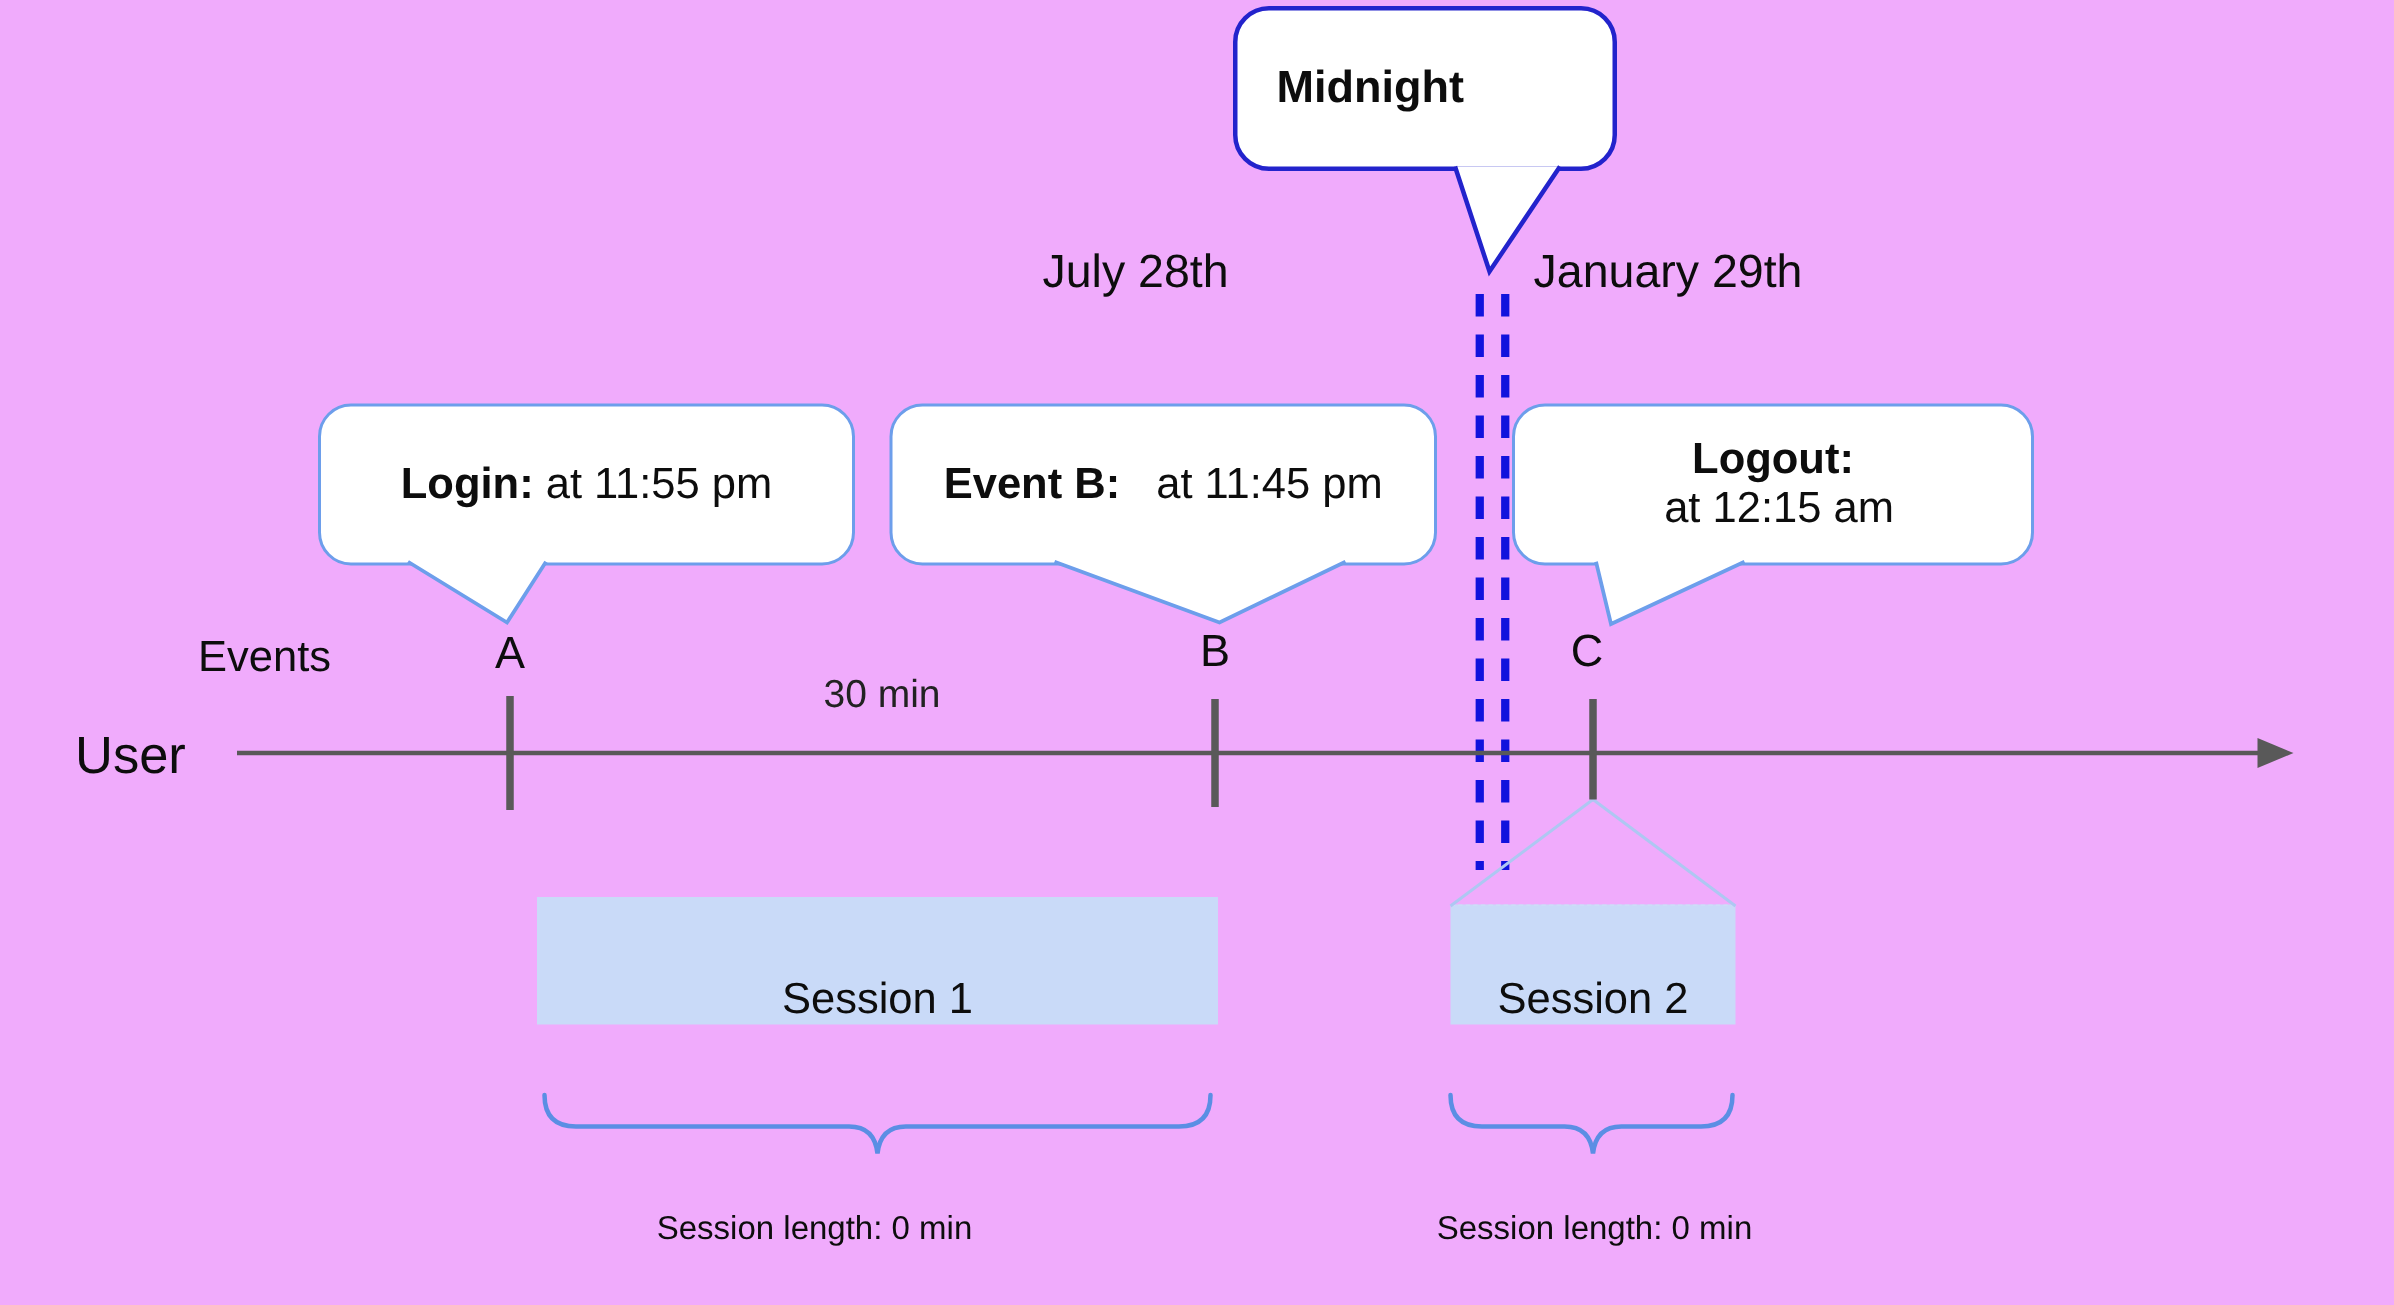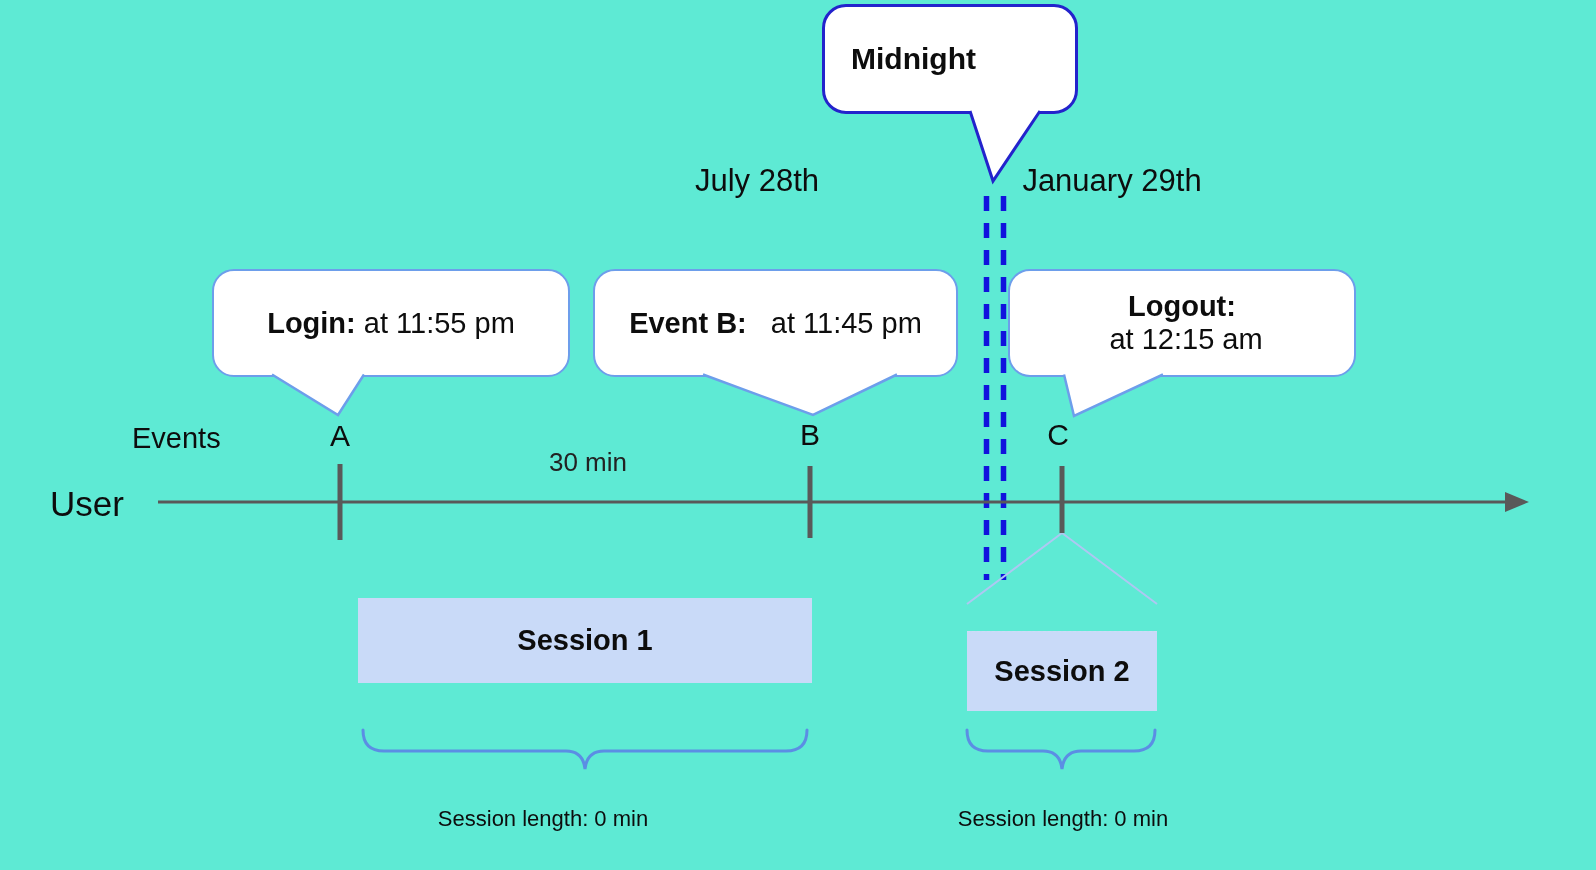--- a/index.html
+++ b/index.html
@@ -1,17 +1,17 @@
 <!DOCTYPE html>
 <html><head>
 <meta charset="utf-8">
 <style>
   html,body { margin:0; padding:0; background:#ffffff; }
   .canvas {
-    position:relative; width:1596px; height:870px; background:#5eead4;
+    position:relative; width:1596px; height:870px; background:#f0abfc;
     font-family:"Liberation Sans", sans-serif; color:#0d0d0d; overflow:hidden;
   }
   .bubble {
     position:absolute; background:#ffffff; border:2.5px solid #6d9eeb;
     border-radius:22px; display:flex; align-items:center; justify-content:center;
     font-size:29px; box-sizing:border-box; z-index:2;
   }
   .bubble .b { font-weight:bold; }
   .bubble .v { white-space:pre; }
   .bubble.dark {
@@ -20,24 +20,24 @@
   }
   .lbl { position:absolute; white-space:nowrap; z-index:2; }
   .center { transform:translateX(-50%); }
   .date  { font-size:31px; }
   .evt   { font-size:30px; }
   .small { font-size:26px; color:#222; }
   .rowlbl{ font-size:35px; }
   .grplbl{ font-size:29px; }
   .len   { font-size:22px; }
   .session {
-    position:absolute; background:#c9daf8; display:flex; align-items:center;
-    justify-content:center; font-size:29px; z-index:1; box-sizing:border-box;font-weight:bold;
+    position:absolute; background:#c9daf8; display:flex; align-items:flex-end;
+    justify-content:center; font-size:29px; z-index:1; box-sizing:border-box;
   }
-  .session.s2 { border-top:1px dashed #cdddf7;margin-top:28px; }
+  .session.s2 { border-top:1px dashed #cdddf7; }
   .gfx { position:absolute; left:0; top:0; z-index:3; pointer-events:none; }
 </style>
 </head>
 <body>
 
 <div class="canvas">
 
   <div class="bubble dark" style="left:822px; top:4px; width:256px; height:110px; font-size:30px;">
     <span class="b">Midnight</span>
   </div>

